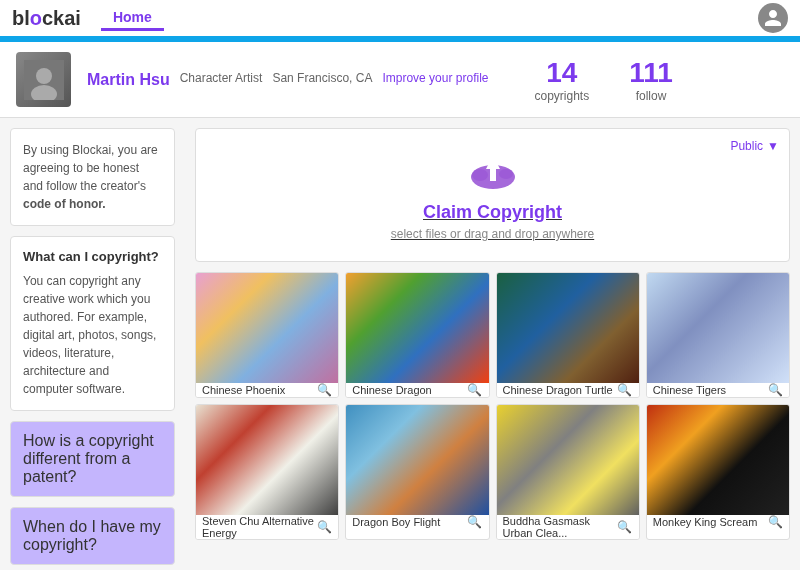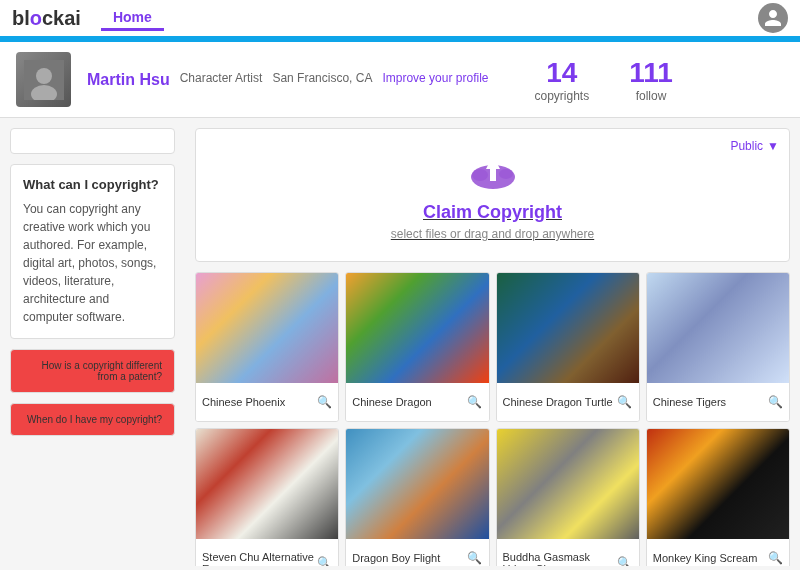--- a/index.html
+++ b/index.html
@@ -30,37 +30,37 @@
 
     
     .main { display: flex; gap: 0; height: calc(570px - 42px - 80px); }
 
     
     .sidebar { width: 185px; flex-shrink: 0; padding: 10px; display: flex; flex-direction: column; gap: 10px; overflow-y: auto; }
     .sidebar-card { background: #fff; border: 1px solid #ddd; border-radius: 4px; padding: 12px; }
     .sidebar-card h3 { font-size: 13px; font-weight: bold; color: #333; margin-bottom: 8px; }
     .sidebar-card p { font-size: 12px; color: #555; line-height: 1.5; }
     .sidebar-card p strong { font-weight: bold; }
-    .sidebar-link { background: #ef4444; border: 1px solid #ddd; border-radius: 4px; padding: 10px 12px; font-size: 10px; color: #333; cursor: pointer; text-align: right; }
+    .sidebar-link { background: #c4b5fd; border: 1px solid #ddd; border-radius: 4px; padding: 10px 12px; font-size: 16px; color: #333; cursor: pointer; }
 
     
     .content { flex: 1; padding: 10px; overflow-y: auto; }
 
     
     .upload-area { background: #fff; border: 1px solid #ddd; border-radius: 4px; padding: 20px; display: flex; flex-direction: column; align-items: center; justify-content: center; margin-bottom: 10px; position: relative; min-height: 110px; text-decoration: underline; }
     .public-btn { position: absolute; top: 10px; right: 10px; color: #7c3aed; font-size: 12px; cursor: pointer; display: flex; align-items: center; gap: 4px; }
     .upload-icon { margin-bottom: 8px; }
     .upload-title { font-size: 18px; font-weight: bold; color: #7c3aed; margin-bottom: 4px; }
     .upload-subtitle { font-size: 12px; color: #888; }
 
     
     .image-grid { display: grid; grid-template-columns: repeat(4, 1fr); gap: 6px; }
     .image-card { background: #fff; border: 1px solid #ddd; border-radius: 3px; overflow: hidden; position: relative; cursor: pointer; }
     .image-card-img { width: 100%; height: 110px; object-fit: cover; display: flex; align-items: center; justify-content: center; font-size: 10px; color: #fff; }
-    .image-card-label { padding: 12px 6px; font-size: 11px; color: #333; display: flex; align-items: center; justify-content: space-between; background: #fff; }
+    .image-card-label { padding: 0 6px; font-size: 11px; color: #333; display: flex; align-items: center; justify-content: space-between; background: #fff; }
     .search-icon-small { color: #999; font-size: 12px; }
 
     
     .art-phoenix { background: linear-gradient(135deg, #e8a0d0 0%, #f0c060 30%, #80b0e0 60%, #c070a0 100%); }
     .art-dragon { background: linear-gradient(135deg, #f0a030 0%, #50a030 30%, #3070c0 60%, #f04010 100%); }
     .art-turtle { background: linear-gradient(135deg, #1a6040 0%, #2060a0 40%, #806030 70%, #502010 100%); }
     .art-tigers { background: linear-gradient(135deg, #c0d8f0 0%, #8090c0 40%, #d0e0f8 100%); }
     .art-steven { background: linear-gradient(135deg, #e8e0d0 0%, #c04030 30%, #f0f0e8 60%, #404040 100%); }
     .art-dragon-boy { background: linear-gradient(135deg, #4090c0 0%, #80c0e0 30%, #d08040 60%, #2050a0 100%); }
     .art-buddha { background: linear-gradient(135deg, #e8d030 0%, #808080 40%, #f0e060 70%, #606060 100%); }
@@ -108,20 +108,23 @@
       <div class="stat-label">follow</div>
     </div>
   </div>
 </div>
 
 <div class="main">
 
   <div class="sidebar">
 
     <div class="sidebar-card">
+      <p>
+        By using Blockai, you are agreeing to be honest and follow the creator's <strong>code of honor.</strong>
+      </p>
     </div>
 
     <div class="sidebar-card">
       <h3>What can I copyright?</h3>
       <p>You can copyright any creative work which you authored. For example, digital art, photos, songs, videos, literature, architecture and computer software.</p>
     </div>
 
     <div class="sidebar-link">How is a copyright different from a patent?</div>
     <div class="sidebar-link">When do I have my copyright?</div>
 

